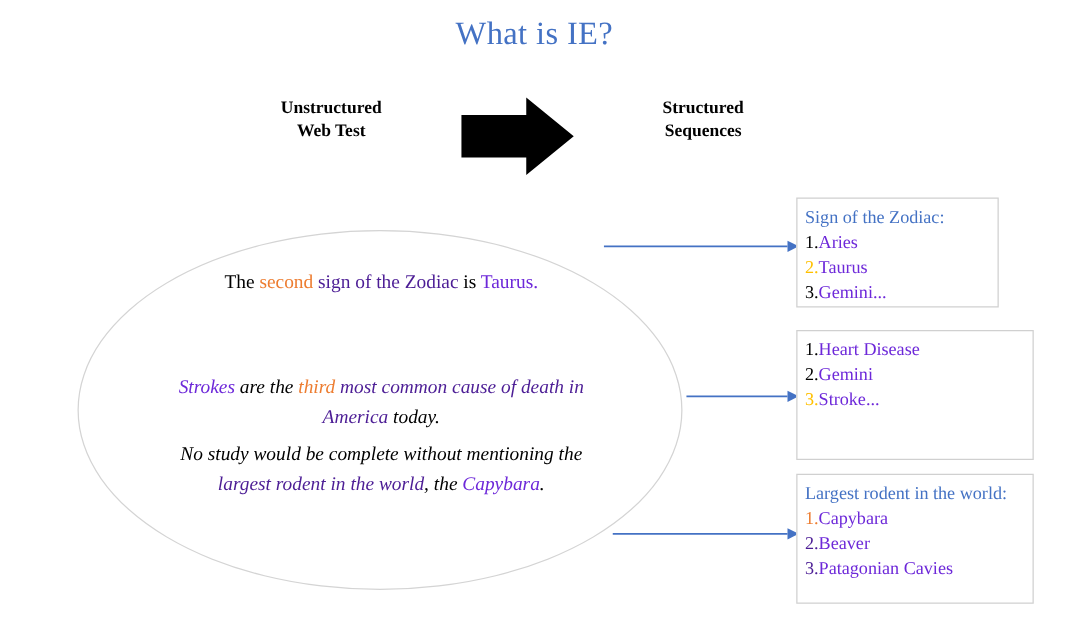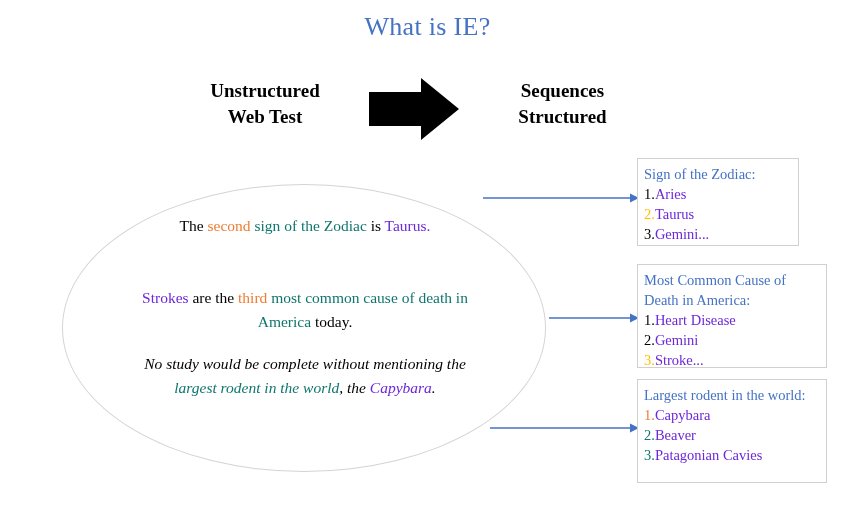--- a/index.html
+++ b/index.html
@@ -30,21 +30,21 @@
     text-align: center;
     font-size: 26px;
     font-weight: normal;
     color: #4472C4;
     letter-spacing: 0.3px;
   }
 
   
   .header-label {
     position: absolute;
-    font-size: 19px;
+    font-size: 14px;
     font-weight: bold;
     color: #000000;
     text-align: center;
     line-height: 1.35;
   }
   #label-unstructured {
     left: 170px;
     top: 78px;
     width: 190px;
   }
@@ -77,25 +77,25 @@
 
   
   .sentence {
     position: absolute;
     text-align: center;
     font-size: 15.5px;
     line-height: 1.55;
     color: #000000;
   }
   #sentence-1 { left: 140px; top: 214px; width: 330px; }
-  #sentence-2 { left: 120px; top: 286px; width: 370px; }
+  #sentence-2 { left: 120px; top: 298px; width: 370px; font-style: italic; }
   #sentence-3 { left: 140px; top: 352px; width: 330px; font-style: italic; }
 
   .c-black  { color: #000000; }
-  .c-blue   { color: #0f766e; }
+  .c-blue   { color: #4c1d95; }
   .c-orange { color: #ED7D31; }
   .c-green  { color: #6d28d9; }
   .c-gold   { color: #FFC000; }
 
   
   .connector {
     position: absolute;
     height: 12px;
     overflow: visible;
   }
@@ -136,22 +136,22 @@
     <div>Web Test</div>
   </div>
 
   <div id="block-arrow">
     <svg width="92" height="66" viewBox="0 0 92 66" xmlns="http://www.w3.org/2000/svg">
       <polygon points="0,16 52,16 52,2 90,33 52,64 52,50 0,50" fill="#000000"></polygon>
     </svg>
   </div>
 
   <div class="header-label" id="label-structured">
+    <div>Structured</div>
     <div>Sequences</div>
-    <div>Structured</div>
   </div>
 
   <div id="ellipse"></div>
 
   <div class="sentence" id="sentence-1"><span class="c-black">The </span><span class="c-orange">second </span><span class="c-blue">sign of the Zodiac </span><span class="c-black">is </span><span class="c-green">Taurus.</span></div>
   <div class="sentence" id="sentence-2"><span class="c-green">Strokes </span><span class="c-black">are the </span><span class="c-orange">third </span><span class="c-blue">most common cause of death in America </span><span class="c-black">today.</span></div>
   <div class="sentence" id="sentence-3"><span class="c-black">No study would be complete without mentioning the </span><span class="c-blue">largest rodent in the world</span><span class="c-black">, the </span><span class="c-green">Capybara</span><span class="c-black">.</span></div>
 
   <div class="connector" id="connector-1">
     <svg width="156" height="12" viewBox="0 0 156 12" xmlns="http://www.w3.org/2000/svg">
@@ -174,21 +174,20 @@
     </svg>
   </div>
 
   <div class="out-box" id="box-1">
       <div class="box-header">Sign of the Zodiac:</div>
       <div class="box-item"><span class="c-black">1.</span><span class="c-green">Aries</span></div>
       <div class="box-item"><span class="c-gold">2.</span><span class="c-green">Taurus</span></div>
       <div class="box-item"><span class="c-black">3.</span><span class="c-green">Gemini...</span></div>
     </div>
   <div class="out-box" id="box-2">
-      <div class="box-header">Most Common Cause of Death in America:</div>
       <div class="box-item"><span class="c-black">1.</span><span class="c-green">Heart Disease</span></div>
       <div class="box-item"><span class="c-black">2.</span><span class="c-green">Gemini</span></div>
       <div class="box-item"><span class="c-gold">3.</span><span class="c-green">Stroke...</span></div>
     </div>
   <div class="out-box" id="box-3">
       <div class="box-header">Largest rodent in the world:</div>
       <div class="box-item"><span class="c-orange">1.</span><span class="c-green">Capybara</span></div>
       <div class="box-item"><span class="c-blue">2.</span><span class="c-green">Beaver</span></div>
       <div class="box-item"><span class="c-blue">3.</span><span class="c-green">Patagonian Cavies</span></div>
     </div>

